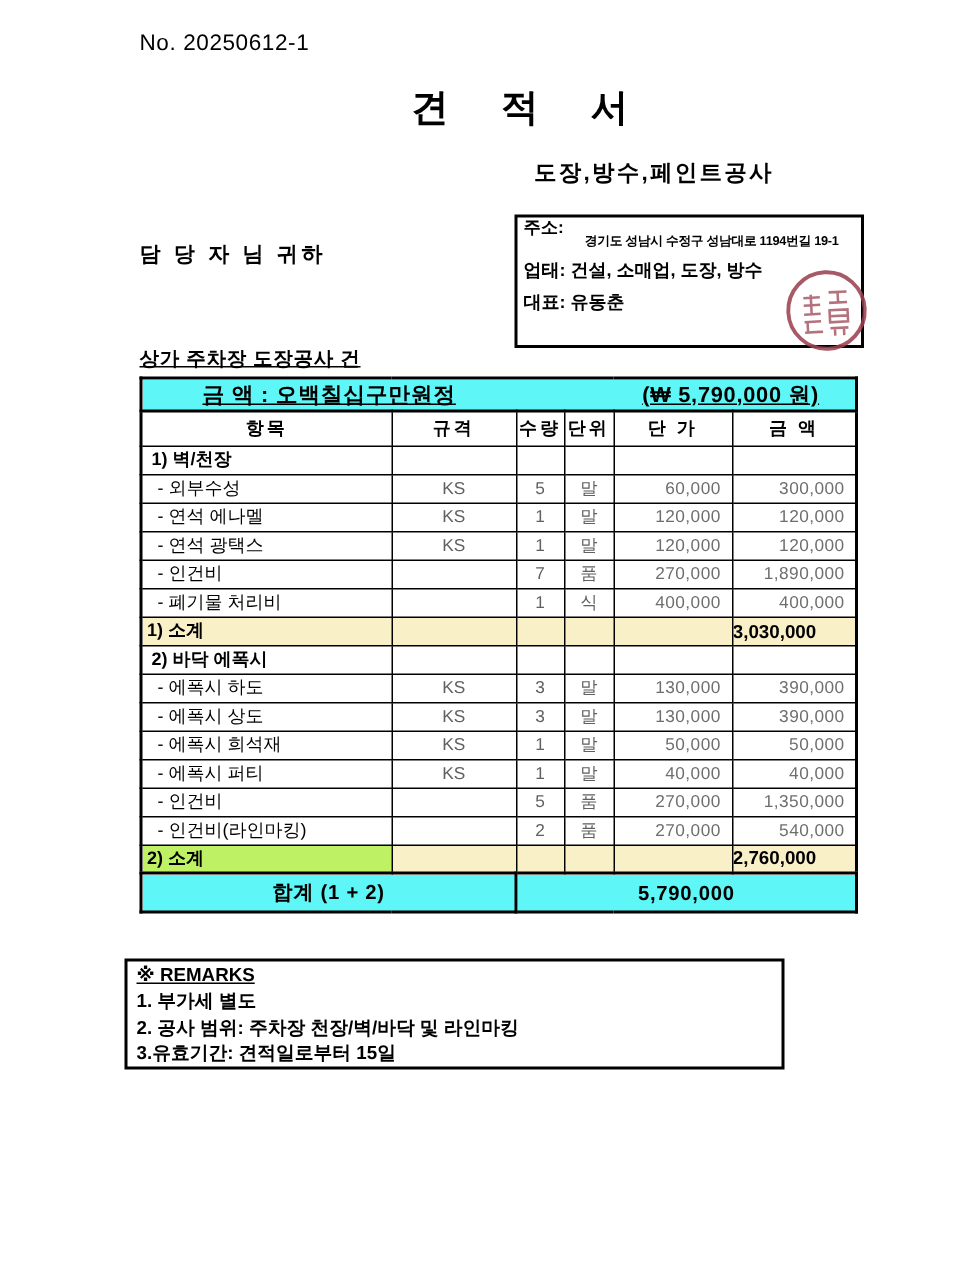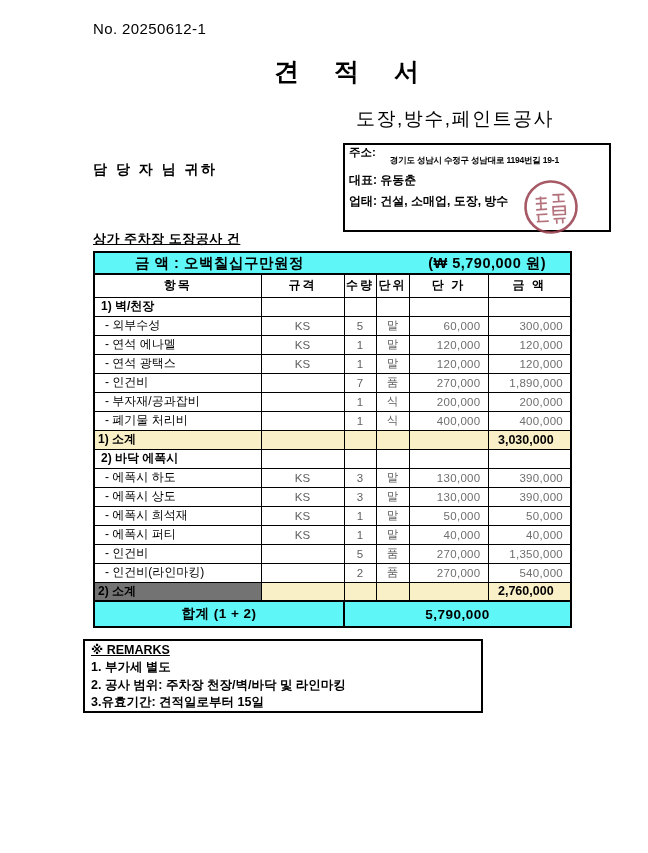--- a/index.html
+++ b/index.html
@@ -5,26 +5,26 @@
   html,body{margin:0;padding:0;}
   body{
     width:648px;height:853px;background:#ffffff;position:relative;
     font-family:"Liberation Sans","DejaVu Sans",sans-serif;color:#000;
     -webkit-font-smoothing:antialiased;
   }
   .page{position:absolute;inset:0;overflow:hidden;}
 
   .doc-no{position:absolute;left:93px;top:20px;font-size:15px;letter-spacing:.4px;}
   .doc-title{position:absolute;left:274px;top:55px;font-size:25px;font-weight:bold;letter-spacing:14px;white-space:nowrap;}
-  .work-type{position:absolute;left:356px;top:106px;font-size:19px;font-weight:normal;letter-spacing:1.5px;white-space:nowrap;}
+  .work-type{position:absolute;left:356px;top:106px;font-size:15px;font-weight:bold;letter-spacing:1.5px;white-space:nowrap;}
   .recipient{position:absolute;left:93px;top:161px;font-size:14px;font-weight:bold;letter-spacing:2.5px;white-space:nowrap;}
   .subject{position:absolute;left:93px;top:230px;font-size:13px;font-weight:bold;text-decoration:underline;letter-spacing:.5px;white-space:nowrap;}
 
   
-  .info-box{position:absolute;left:343px;top:143px;width:268px;height:89px;border:2px solid #000;
+  .info-box{position:absolute;left:343px;top:143px;width:233px;height:89px;border:2px solid #000;
     box-sizing:border-box;background:#fff;padding:1px 2px 0 4px;}
   .info-row{display:flex;align-items:flex-end;line-height:20px;white-space:nowrap;}
   .info-row.addr{line-height:13px;margin-bottom:3px;align-items:flex-start;}
   .info-label{font-size:11.5px;font-weight:bold;}
   .info-value{font-size:12px;font-weight:bold;margin-left:5px;}
   .addr .info-value{font-size:8.5px;margin-top:8px;margin-left:14px;letter-spacing:-.2px;}
   .info-row.plain{font-size:12px;font-weight:bold;line-height:21px;}
 
   .stamp{position:absolute;left:522px;top:178px;width:58px;height:58px;transform:rotate(-3deg);}
 
@@ -36,25 +36,25 @@
   .banner-flex{display:flex;justify-content:space-between;align-items:center;height:100%;}
   .banner-label{font-size:14.5px;font-weight:bold;padding-left:40px;letter-spacing:.5px;}
   .banner-value{font-size:14.5px;font-weight:bold;padding-right:24px;letter-spacing:.5px;}
   .head td{font-weight:bold;text-align:center;height:23px;font-size:12px;letter-spacing:2px;}
   .sec .c-label{font-weight:bold;padding-left:6px;}
   .item .c-label{padding-left:10px;}
   .item .c-spec,.item .c-qty,.item .c-unit{text-align:center;color:#606060;font-size:11.5px;}
   .item .c-price,.item .c-amt{text-align:right;padding-right:7px;color:#6e6e6e;font-size:11.5px;letter-spacing:.3px;}
   .sub td{font-weight:bold;}
   .sub .c-label{padding-left:3px;font-size:12px;}
-  .sub .c-amt{text-align:center;padding-right:7px;font-size:12.5px;}
+  .sub .c-amt{text-align:left;padding-right:7px;font-size:12.5px;}
   .total td{border:2px solid #000;font-weight:bold;text-align:center;height:26px;font-size:13.5px;letter-spacing:.5px;}
 
   
-  .remarks-box{position:absolute;left:83px;top:639px;width:400px;height:74px;border:2px solid #000;
+  .remarks-box{position:absolute;left:83px;top:639px;width:440px;height:74px;border:2px solid #000;
     box-sizing:border-box;padding:1px 6px;}
   .remarks-title{font-size:12.5px;font-weight:bold;text-decoration:underline;line-height:17px;white-space:nowrap;}
   .remarks-line{font-size:12.5px;font-weight:bold;line-height:17.5px;white-space:nowrap;}
 </style>
 </head>
 <body>
 
 <div class="page">
 
   <div class="doc-no">No. 20250612-1</div>
@@ -64,24 +64,24 @@
   <div class="work-type">도장,방수,페인트공사</div>
 
   <div class="recipient">담 당 자 님 귀하</div>
 
   <div class="info-box">
     <div class="info-row addr">
       <span class="info-label">주소:</span>
       <span class="info-value">경기도 성남시 수정구 성남대로 1194번길 19-1</span>
     </div>
     <div class="info-row plain">
-      <span>대표:</span>&nbsp;<span>유동춘</span>
+      <span>업태:</span>&nbsp;<span>건설, 소매업, 도장, 방수</span>
     </div>
     <div class="info-row plain">
-      <span>업태:</span>&nbsp;<span>건설, 소매업, 도장, 방수</span>
+      <span>대표:</span>&nbsp;<span>유동춘</span>
     </div>
   </div>
 
   <div class="stamp">
     <svg width="58" height="58" viewBox="0 0 58 58">
       <g stroke="#9b4351" fill="none" opacity="0.88">
         <circle cx="29" cy="29" r="25.5" stroke-width="2.6"></circle>
         <g stroke-width="1.7" opacity="0.85">
           <path d="M14 20 h11 M14 25 h11 M19 18 v13 M14 31 h11"></path>
           <path d="M31 17 h12 M37 17 v7 M31 24 h12"></path>
@@ -99,21 +99,21 @@
     <colgroup>
       <col style="width:167px">
         <col style="width:83px">
         <col style="width:32px">
       <col style="width:33px">
         <col style="width:79px">
         <col style="width:83px">
     </colgroup>
     <tbody id="qbody">
       <tr class="amt-banner">
-        <td colspan="6" class="banner-cell accent-bg" style="background: rgb(94, 246, 246);">
+        <td colspan="6" class="banner-cell accent-bg" style="background: rgb(94, 246, 246); text-decoration: underline;">
           <div class="banner-flex">
             <span class="banner-label">금 액 : 오백칠십구만원정</span>
             <span class="banner-value">(₩ 5,790,000 원)</span>
           </div>
         </td>
       </tr>
       <tr class="head">
         <td>항목</td>
         <td>규격</td>
         <td>수량</td>
@@ -155,28 +155,20 @@
         </tr>
         <tr class="item">
           <td class="c-label">- 인건비</td>
           <td class="c-spec"></td>
           <td class="c-qty">7</td>
           <td class="c-unit">품</td>
           <td class="c-price">270,000</td>
           <td class="c-amt">1,890,000</td>
         </tr>
         <tr class="item">
-          <td class="c-label">- 부자재/공과잡비</td>
-          <td class="c-spec"></td>
-          <td class="c-qty">1</td>
-          <td class="c-unit">식</td>
-          <td class="c-price">200,000</td>
-          <td class="c-amt">200,000</td>
-        </tr>
-        <tr class="item">
           <td class="c-label">- 폐기물 처리비</td>
           <td class="c-spec"></td>
           <td class="c-qty">1</td>
           <td class="c-unit">식</td>
           <td class="c-price">400,000</td>
           <td class="c-amt">400,000</td>
         </tr>
         <tr class="sub">
           <td class="c-label cream-bg" style="background: rgb(250, 240, 200);">1) 소계</td>
           <td class="cream-bg" style="background: rgb(250, 240, 200);"></td>
@@ -235,21 +227,21 @@
         </tr>
         <tr class="item">
           <td class="c-label">- 인건비(라인마킹)</td>
           <td class="c-spec"></td>
           <td class="c-qty">2</td>
           <td class="c-unit">품</td>
           <td class="c-price">270,000</td>
           <td class="c-amt">540,000</td>
         </tr>
         <tr class="sub">
-          <td class="c-label cream-bg" style="background: #737373;">2) 소계</td>
+          <td class="c-label cream-bg" style="background: #bef264;">2) 소계</td>
           <td class="cream-bg" style="background: rgb(250, 240, 200);"></td>
           <td class="cream-bg" style="background: rgb(250, 240, 200);"></td>
           <td class="cream-bg" style="background: rgb(250, 240, 200);"></td>
           <td class="cream-bg" style="background: rgb(250, 240, 200);"></td>
           <td class="c-amt cream-bg" style="background: rgb(250, 240, 200);">2,760,000</td>
         </tr>
         <tr class="total" id="total-row">
         <td colspan="2" class="accent-bg" style="background: rgb(94, 246, 246);">합계 (1 + 2)</td>
         <td colspan="4" class="accent-bg" style="background: rgb(94, 246, 246);">5,790,000</td>
       </tr>

